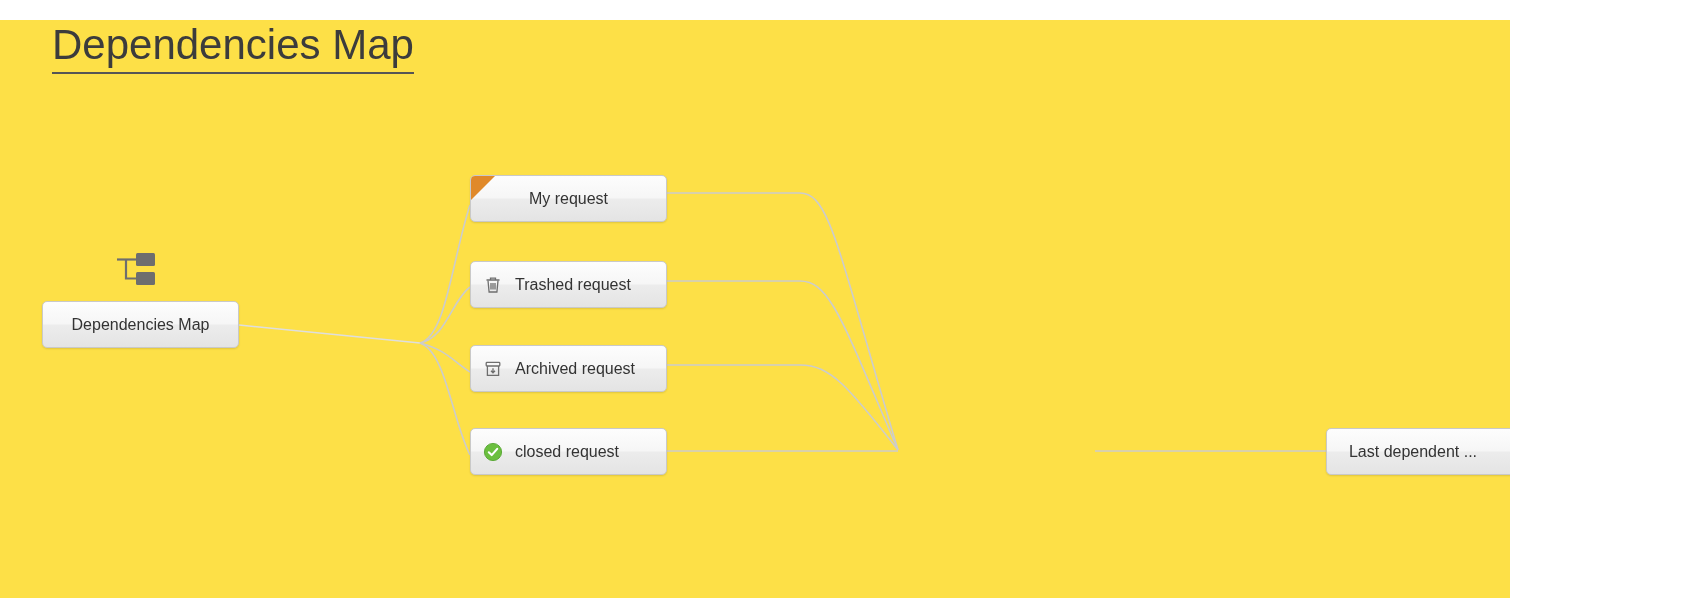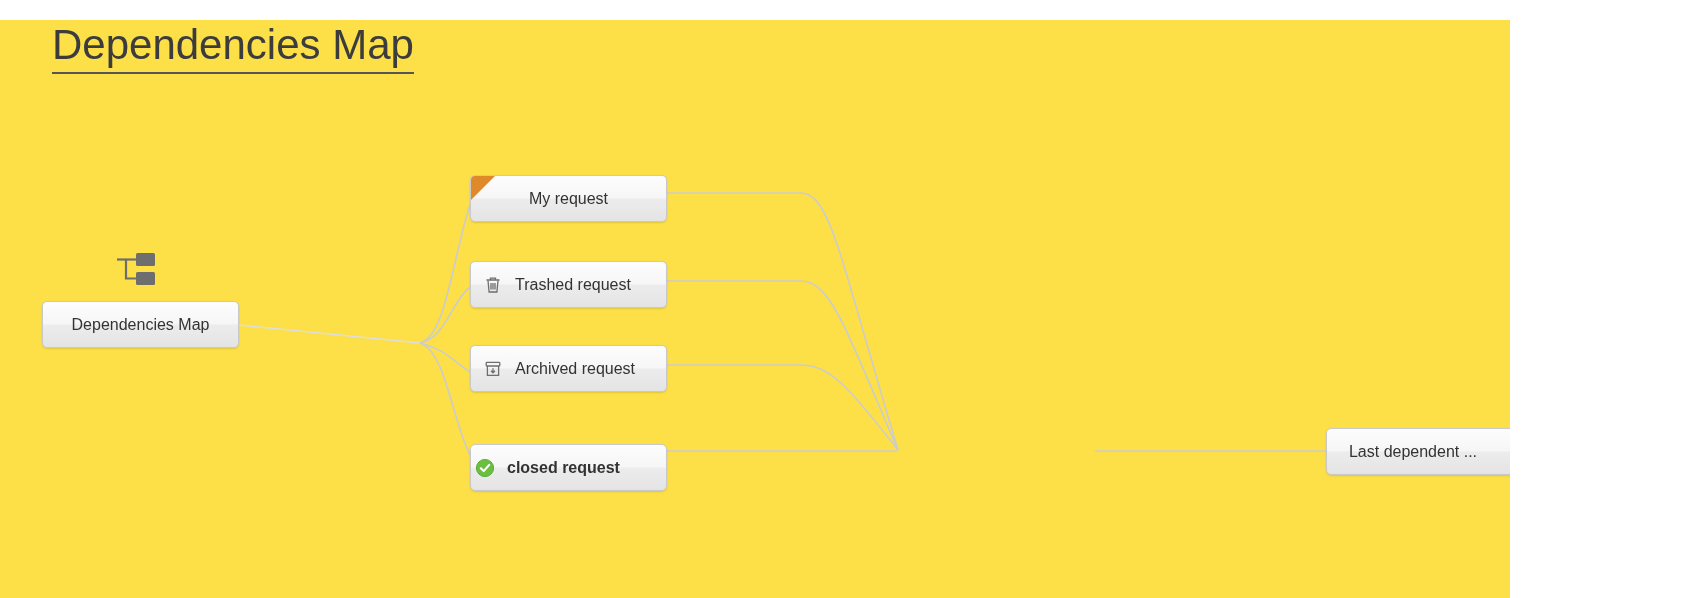--- a/index.html
+++ b/index.html
@@ -83,21 +83,21 @@
   }
 
   
   .node.col2 {
     left: 470px;
     width: 197px;
   }
   .node.n-my      { top: 155px; justify-content: center; }
   .node.n-trashed { top: 241px; padding-left: 12px; }
   .node.n-archived{ top: 325px; padding-left: 12px; }
-  .node.n-closed  { top: 424px; padding-left: 4px; font-weight: bold; }
+  .node.n-closed  { top: 408px; padding-left: 12px; }
 
   .node.n-map {
     left: 898px;
     top: 408px;
     width: 197px;
     justify-content: center;
     border-color: #d8c9a6;
     background: linear-gradient(to bottom, #fdf6e4 0%, #faeecd 48%, #f6e7bd 52%, #f1dfae 100%);
   }
   .node.n-last {

